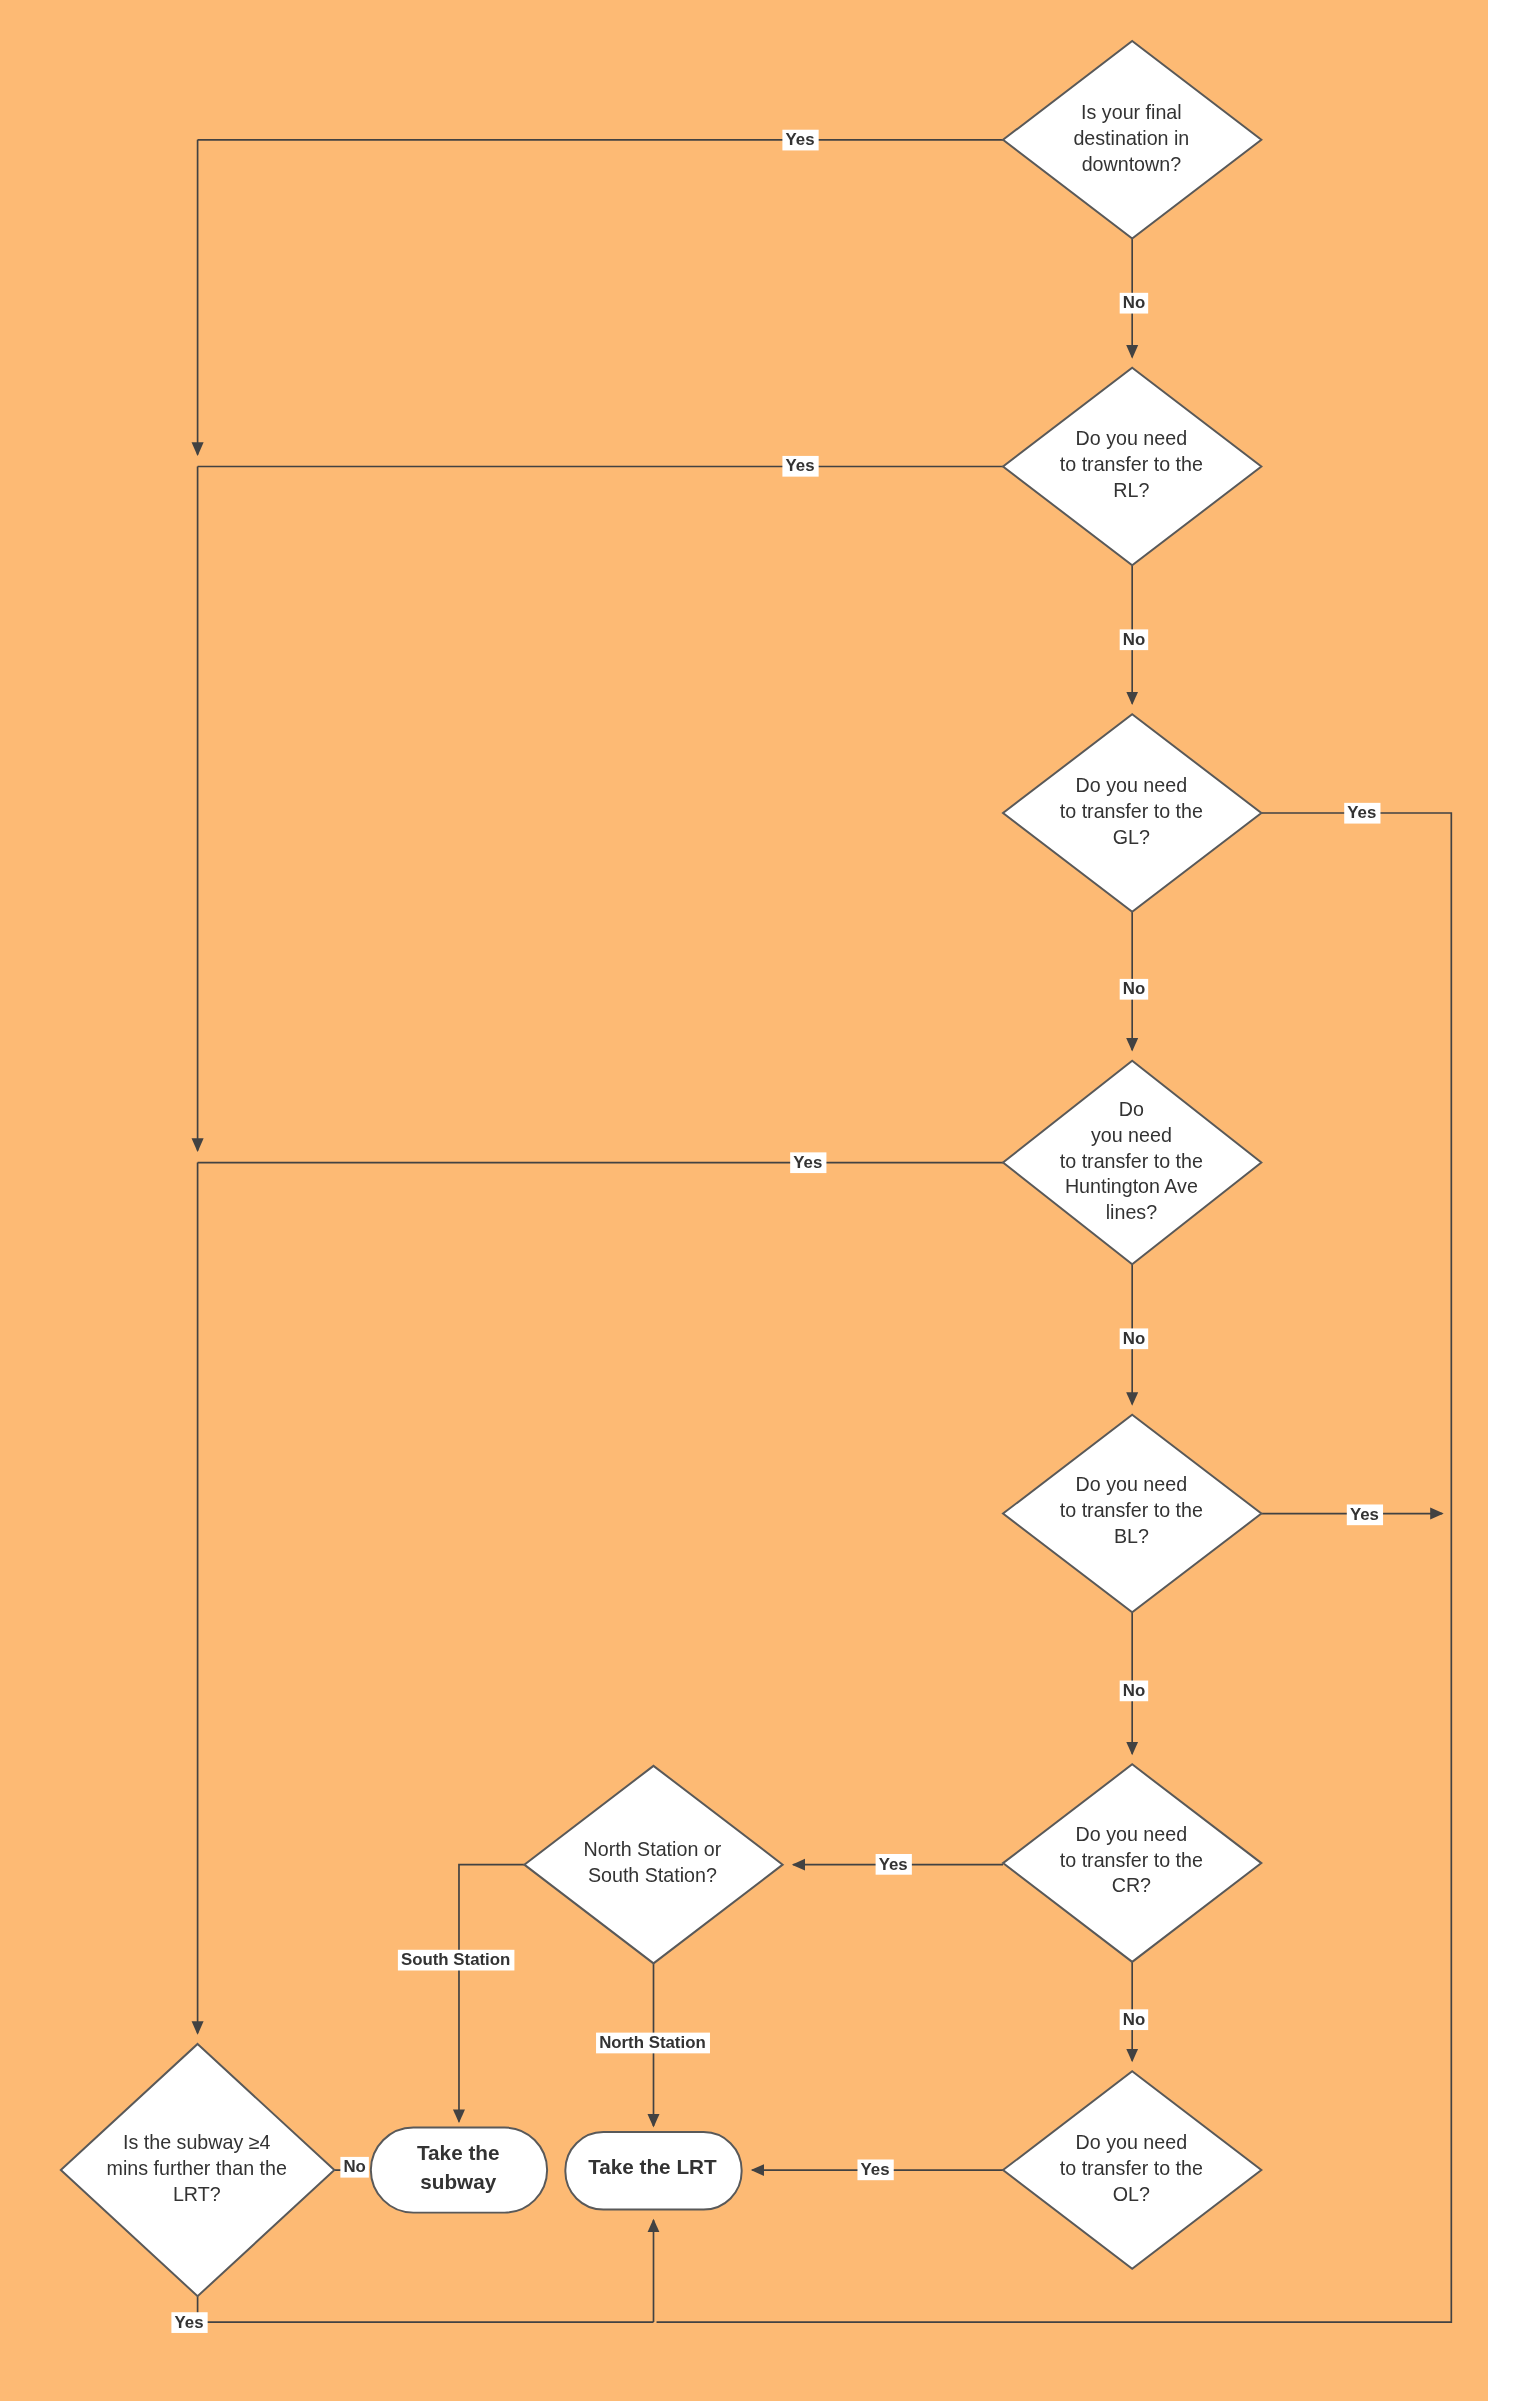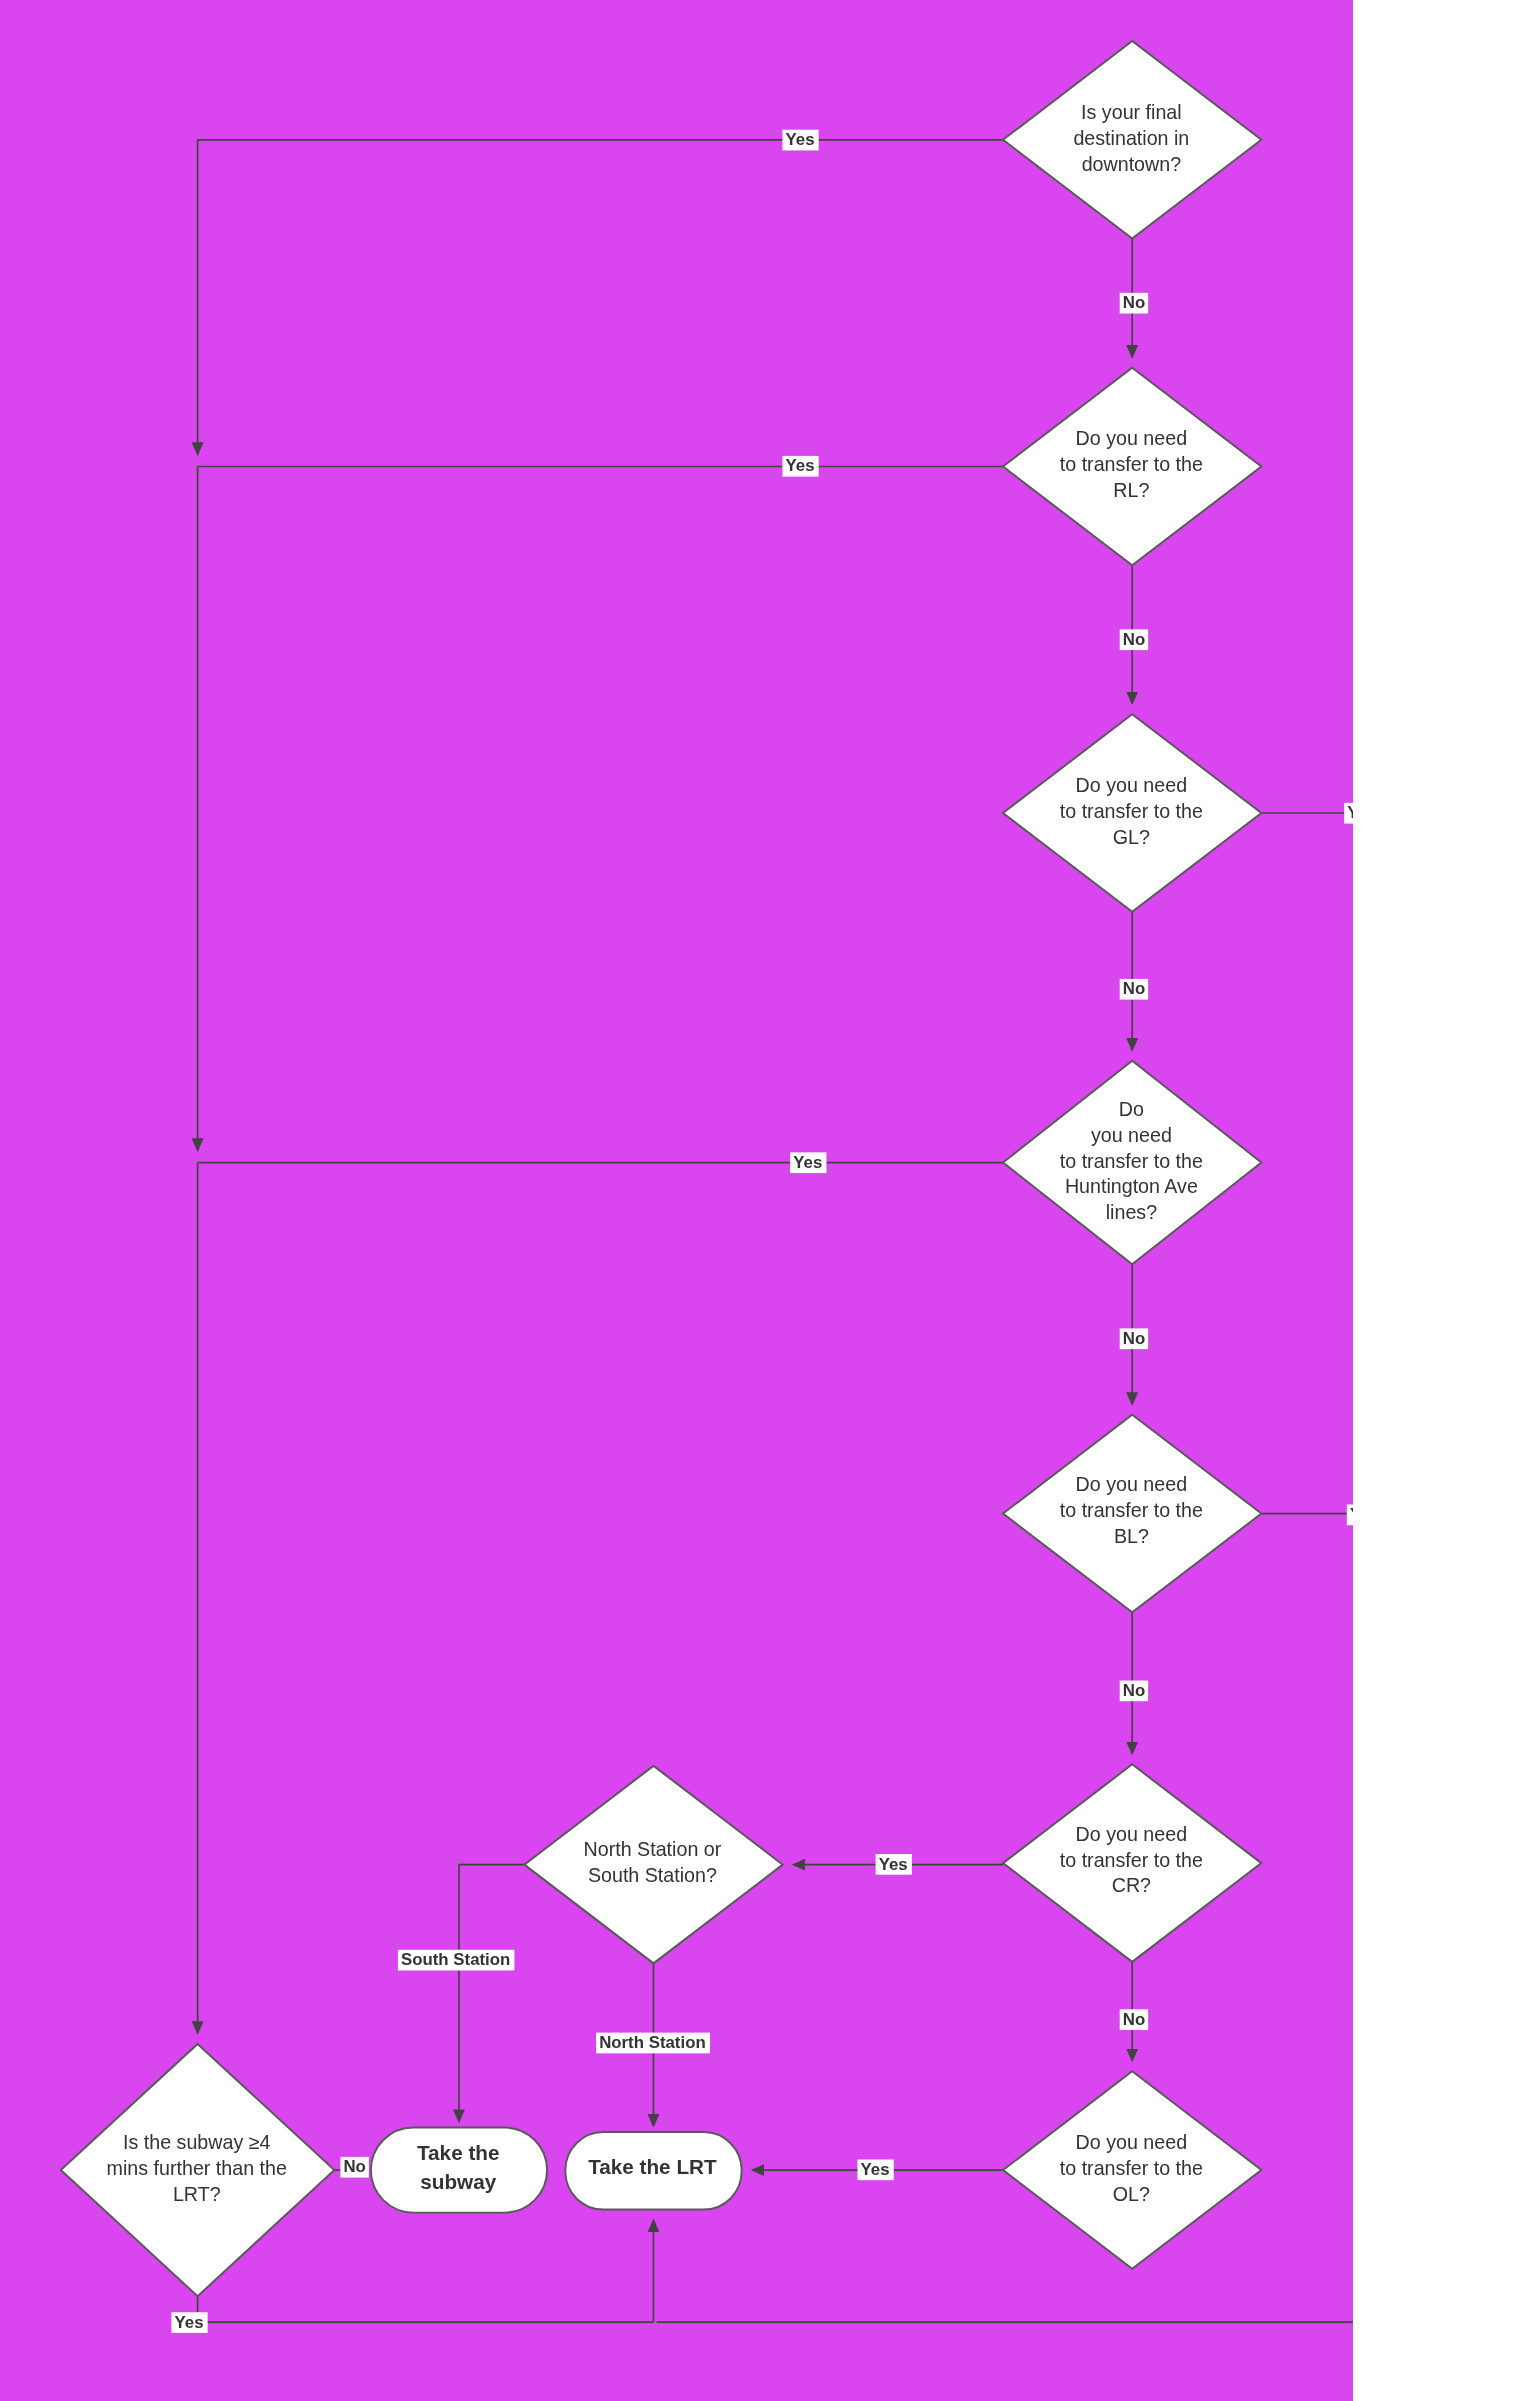--- a/index.html
+++ b/index.html
@@ -1,21 +1,21 @@
 <!DOCTYPE html>
 <html style="font-size:9.4px"><head>
 <meta charset="utf-8">
 <style>
   html, body { margin: 0; padding: 0; background: #ffffff; }
   #screen {
     position: relative;
-    width: 1353px;
+    width: 1488px;
     height: 2401px;
     overflow: hidden;
-    background: #d946ef;
+    background: #fdba74;
   }
   #stage {
     position: absolute;
     left: 0; top: 0;
     width: 587px; height: 928px;
     transform: scale(2.589);
     transform-origin: 0 0;
     font-family: "Liberation Sans", sans-serif;
   }
   #wires { position: absolute; left: 0; top: 0; }

